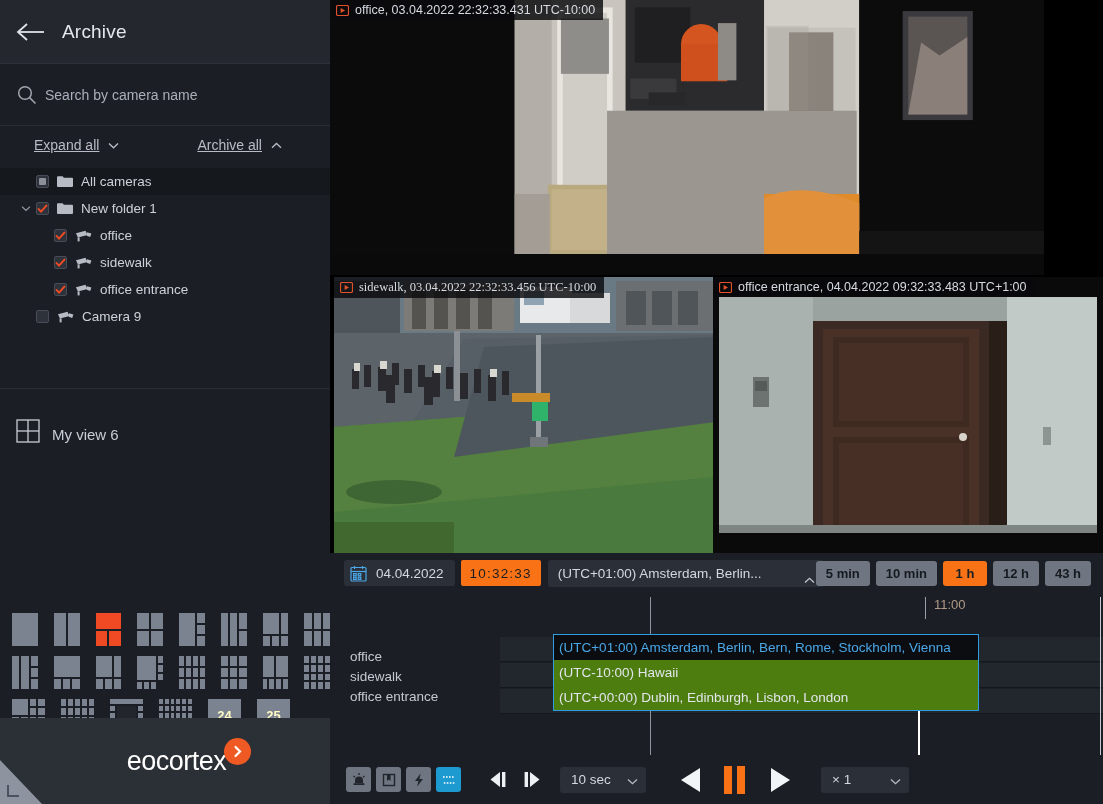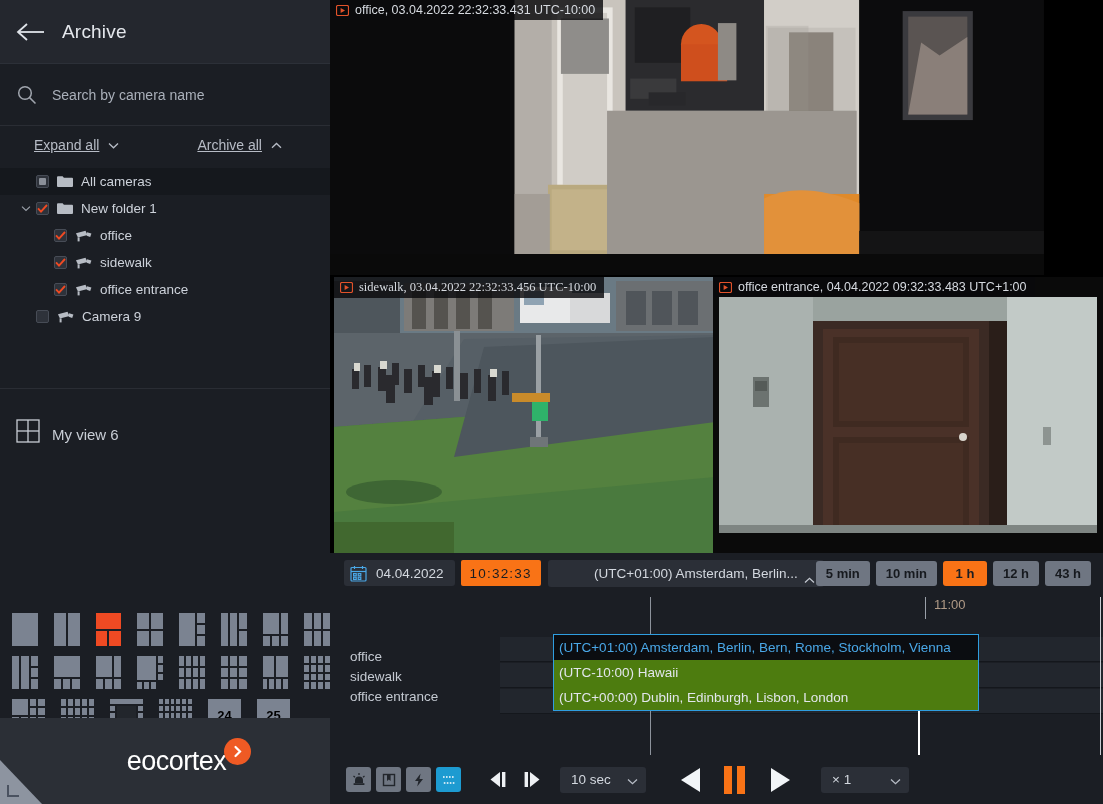--- a/index.html
+++ b/index.html
@@ -34,21 +34,21 @@
   #search-row {
     height: 62px; flex: 0 0 62px;
     display: flex; align-items: center; padding-left: 16px;
     border-bottom: 1px solid #2a2d34;
     background: #1b1e24;
   }
   #search-icon { width: 22px; height: 22px; flex: 0 0 22px; opacity: .85; }
   #search-input {
     border: none; outline: none; background: transparent;
     color: #737373; font-size: 14px; font-family: inherit;
-    margin-left: 14px; width: 240px;
+    margin-left: 7px; width: 240px;
   }
   #search-input::placeholder { color: #aab0ba; }
 
   #expand-row {
     height: 38px; flex: 0 0 38px;
     display: flex; align-items: center; gap: 0px;
     font-size: 14px;
   }
   .expand-btn {
     display: flex; align-items: center; gap: 9px; cursor: pointer;
@@ -99,21 +99,21 @@
     padding: 5px 0 0 12px;
   }
   .layout-row { display: flex; gap: 16px; margin-bottom: 10px; }
   .lbtn {
     width: 33px; height: 33px; cursor: pointer; position: relative;
     display: grid; gap: 2px;
   }
   .lbtn i { background: #7b8391; display: block; }
   .lbtn.active i { background: #ef4a23; }
   .lbtn.numeric {
-    background: #7b8391; color: #000000; font-size: 13px; font-weight: bold;
+    background: #7b8391; color: #fef9c3; font-size: 13px; font-weight: bold;
     display: flex; align-items: center; justify-content: center;
   }
 
   #logo-area {
     position: absolute; left: 0; top: 718px; width: 330px; height: 86px;
     background: #2b2f36;
     display: flex; align-items: center; justify-content: center;
   }
   #logo { display: flex; align-items: flex-start; }
   #logo-text { font-size: 27px; color: #ffffff; letter-spacing: -0.5px; font-weight: 500; margin-left: 48px; }
@@ -167,21 +167,21 @@
   #cal-icon { width: 17px; height: 17px; flex: 0 0 17px; margin-right: 9px; }
   #date-text { font-size: 13.5px; color: #d3d8df; }
   #time-box {
     margin-left: 6px; background: #f97316; color: #1a1d22;
     height: 26px; display: flex; align-items: center; padding: 0 9px;
     font-size: 13.5px; letter-spacing: 1.2px; border-radius: 2px; cursor: pointer;
     font-family: "Liberation Sans", sans-serif;
   }
   #tz-select {
     margin-left: 7px; width: 276px; height: 27px; background: #2b2f37;
-    border-radius: 3px; display: flex; align-items: center; justify-content: flex-end;
+    border-radius: 3px; display: flex; align-items: center; justify-content: space-between;
     padding: 0 9px 0 10px; cursor: pointer;
   }
   #tz-value { font-size: 13.5px; color: #d3d8df; white-space: nowrap; overflow: hidden; }
   #tz-caret { width: 11px; height: 7px; flex: 0 0 11px; margin-left: 6px; }
   #range-buttons { position: absolute; right: 12px; display: flex; gap: 6px; }
   .range-btn {
     height: 25px; min-width: 44px; padding: 0 10px; border-radius: 3px;
     background: #6f7682; color: #16191e; font-size: 13px; font-weight: bold;
     display: flex; align-items: center; justify-content: center; cursor: pointer;
   }

